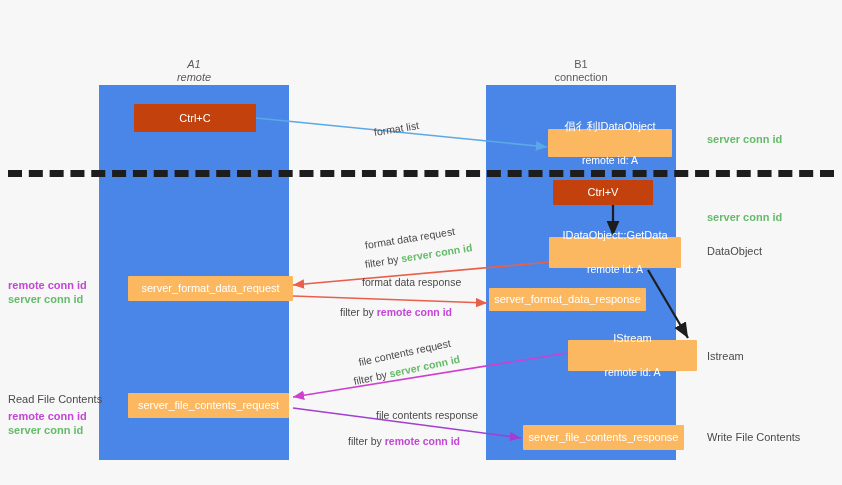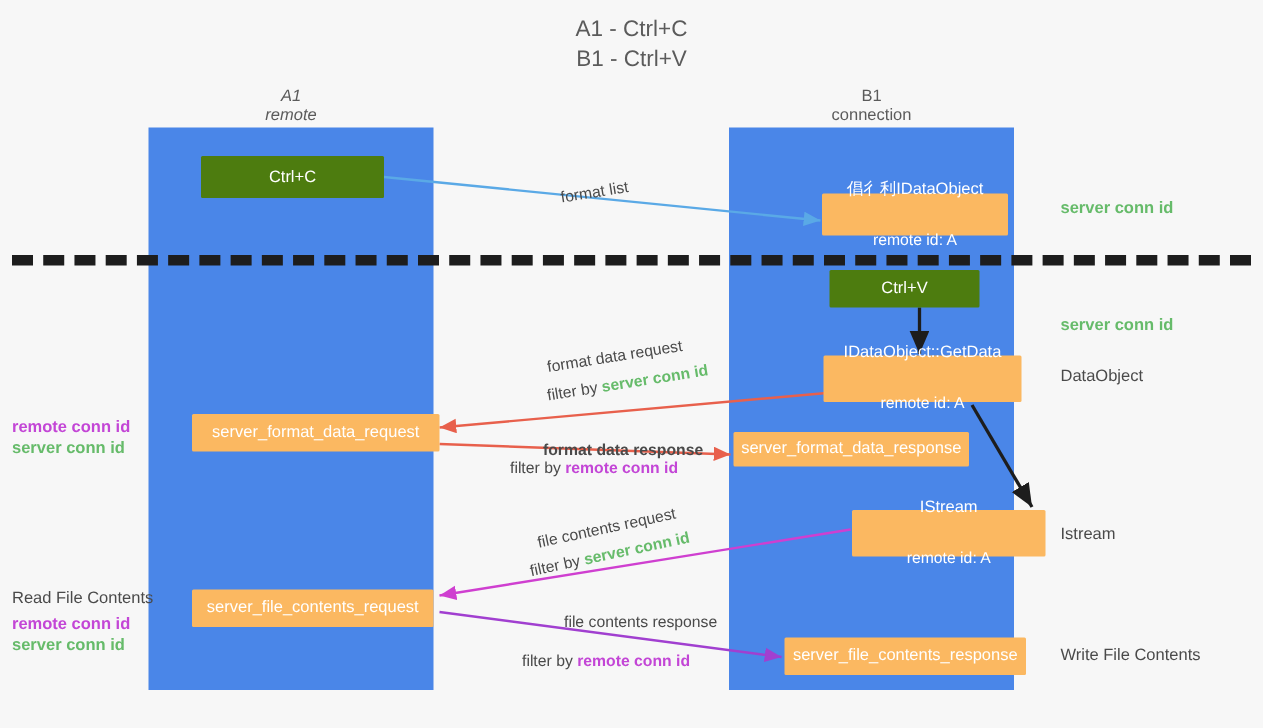--- a/index.html
+++ b/index.html
@@ -41,21 +41,21 @@
 
   
   .box{
     box-sizing:border-box;
     display:flex;flex-direction:column;
     align-items:center;justify-content:center;
     color:#ffffff;font-size:11px;line-height:13px;
     text-align:center;
     border-radius:1px;
   }
-  .green{background:#4d7c0f;}
+  .green{background:#c2410c;}
   .orange{background:#fbb861;gap:21px;}
   .box .l2{font-size:10.5px;}
 
   
   #divider{
     left:8px;right:8px;top:170px;height:0;
     border-top:7px dashed #1d1d1d;
   }
 
   
@@ -110,22 +110,20 @@
 
     <path d="M551,262 L293,285" stroke="#e8604c" stroke-width="1.6" fill="none" marker-end="url(#ah-red)"></path>
 
     <path d="M293,296 L487,303" stroke="#e8604c" stroke-width="1.6" fill="none" marker-end="url(#ah-red)"></path>
 
     <path d="M567,353 L293,397" stroke="#cf3fd0" stroke-width="1.6" fill="none" marker-end="url(#ah-mag)"></path>
 
     <path d="M293,408 L521,438" stroke="#a13fd0" stroke-width="1.6" fill="none" marker-end="url(#ah-pur)"></path>
   </svg>
 
-  <div class="abs" id="title">A1 - Ctrl+C
-B1 - Ctrl+V</div>
 
   <div class="abs lane-head" style="left:99px;top:58px;font-style:italic;">
     <span class="n">A1</span>
     <span class="n">remote</span>
   </div>
   <div class="abs lane-head" style="left:486px;top:58px;">
     <span class="n">B1</span>
     <span class="n">connection</span>
   </div>
 
@@ -170,21 +168,21 @@
     <span>server_file_contents_response</span>
   </div>
 
   <div class="abs edge-label rot-up" style="left:375px;top:125px;">format list</div>
 
   <div class="abs edge-label rot-up" style="left:366px;top:238px;">format data request</div>
   <div class="abs edge-label rot-up" style="left:366px;top:257px;">
     <span class="plain-t">filter by </span><span class="green-t">server conn id</span>
   </div>
 
-  <div class="abs edge-label" style="left:362px;top:293px;font-weight:bold;">format data response</div>
+  <div class="abs edge-label" style="left:362px;top:275px;">format data response</div>
   <div class="abs edge-label" style="left:340px;top:305px;">
     <span class="plain-t">filter by </span><span class="purple-t">remote conn id</span>
   </div>
 
   <div class="abs edge-label rot-up2" style="left:360px;top:355px;">file contents request</div>
   <div class="abs edge-label rot-up2" style="left:355px;top:374px;">
     <span class="plain-t">filter by </span><span class="green-t">server conn id</span>
   </div>
 
   <div class="abs edge-label" style="left:376px;top:408px;">file contents response</div>

